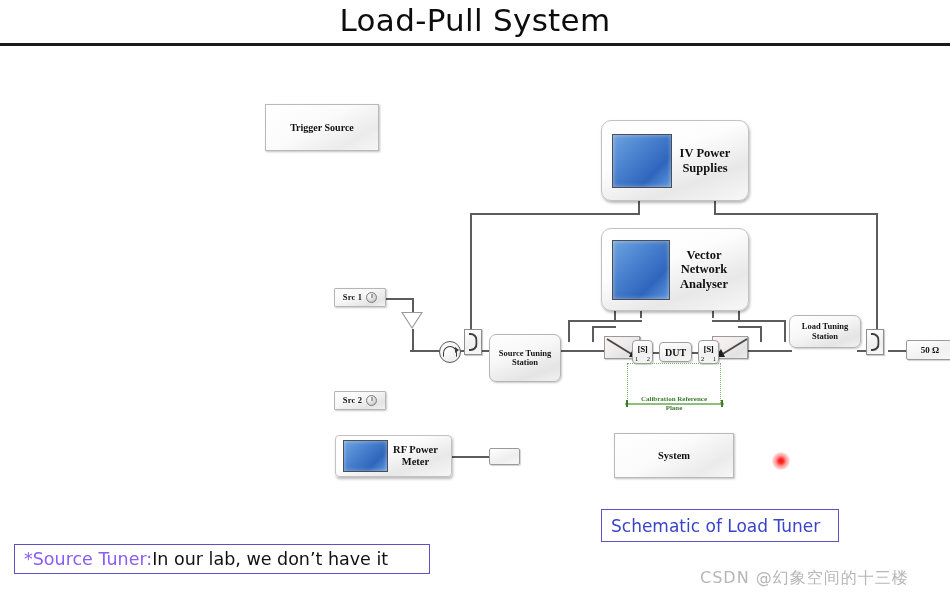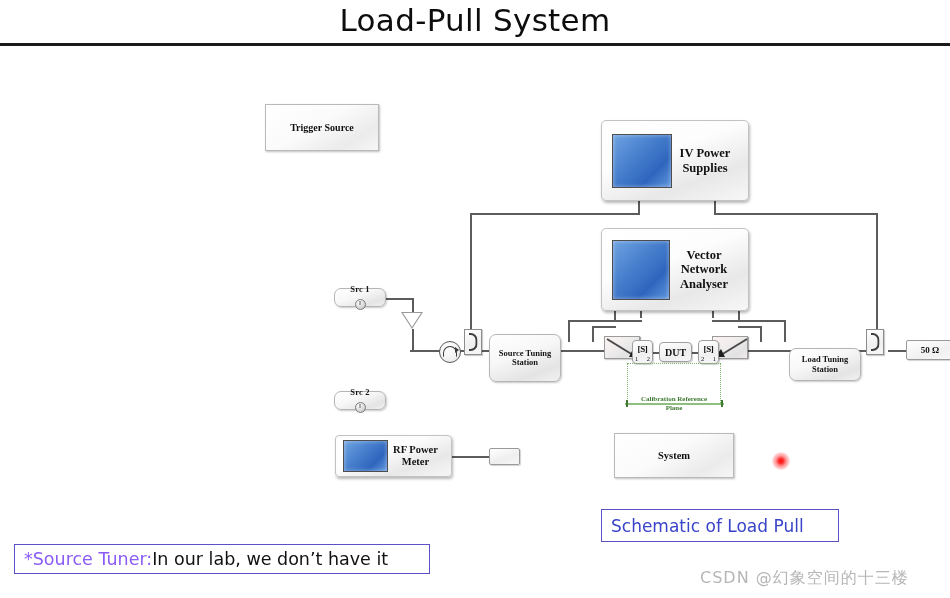--- a/index.html
+++ b/index.html
@@ -38,21 +38,21 @@
     text-align:right;
     font-family:Liberation Serif, serif;
     font-weight:bold;color:#111;
     line-height:1.12;
   }
 
   .instrument{
     position:absolute;
     box-sizing:border-box;
     border:1px solid #c2c2c2;
-    border-radius:5px;
+    border-radius:10px;
     background:linear-gradient(160deg,#ffffff 0%,#fdfdfd 40%,#e8e8e8 72%,#f7f7f7 100%);
     box-shadow:1px 2px 3px rgba(0,0,0,.28);
     display:flex;align-items:center;
   }
   .screen{
     box-sizing:border-box;
     border:1px solid #4e4e4e;
     background:linear-gradient(135deg,#6ea2e0 0%,#4a82cf 38%,#2f66bd 72%,#5f96dd 100%);
     box-shadow:inset 0 0 4px rgba(255,255,255,.45);
     flex:none;
@@ -70,24 +70,23 @@
   .pill{
     position:absolute;box-sizing:border-box;
     border:1px solid #b5b5b5;border-radius:7px;
     background:linear-gradient(160deg,#ffffff 0%,#f7f7f7 42%,#e4e4e4 78%,#f2f2f2 100%);
     box-shadow:1px 1px 2px rgba(0,0,0,.22);
     display:flex;align-items:center;justify-content:center;text-align:center;
     font-family:"Liberation Serif", serif;font-weight:bold;color:#151515;
     line-height:1.1;
   }
   .src-pill{
-    border-radius:7px;
+    border-radius:1px;
     font-size:8.5px;letter-spacing:.2px;
     gap:4px;
-    flex-direction:column;
   }
   .src-knob{
     width:9px;height:9px;border-radius:50%;
     border:1px solid #7d7d7d;
     background:radial-gradient(circle at 35% 30%,#ffffff,#cfcfcf 70%,#9a9a9a);
     position:relative;flex:none;
   }
   .src-knob:after{
     content:"";position:absolute;left:50%;top:1px;width:1px;height:4px;
     background:#5a5a5a;transform:translateX(-50%);
@@ -329,21 +328,21 @@
   <div class="coupler" style="left:604px;top:336px;width:36px;height:21px;"></div>
   <div class="coupler" style="left:712px;top:336px;width:36px;height:21px;"></div>
 
   <div class="pill" style="left:489px;top:334px;width:72px;height:48px;font-size:8.5px;">
     <div>
       <div>Source Tuning</div>
       <div>Station</div>
     </div>
   </div>
 
-  <div class="pill" style="left:789px;top:348px;width:72px;height:33px;font-size:8.5px;">
+  <div class="pill" style="left:789px;top:315px;width:72px;height:33px;font-size:8.5px;">
     <div>
       <div>Load Tuning</div>
       <div>Station</div>
     </div>
   </div>
 
   <div class="probe" style="left:604px;top:336px;width:36px;height:23px;">
     <svg width="36" height="23" viewBox="0 0 36 23">
       <line x1="2" y1="2" x2="28" y2="18" stroke="#4a4a4a" stroke-width="2"></line>
       <polygon points="34,20 24,20 28,12" fill="#1f1f1f"></polygon>
@@ -399,18 +398,18 @@
   </div>
 
   <div class="laser" style="left:772px;top:452px;"></div>
 
   <div class="callout" style="left:14px;top:544px;width:416px;height:30px;">
     <span class="accent">*Source Tuner:</span>
     <span class="blk"> In our lab, we don’t have it</span>
   </div>
 
   <div class="callout schematic" style="left:601px;top:509px;width:238px;height:33px;">
-    <span>Schematic of Load Pull</span>
+    <span>Schematic of Load Tuner</span>
   </div>
 
   <div class="watermark" style="left:700px;top:568px;">CSDN @幻象空间的十三楼</div>
 
 </div>
 
 </body></html>

